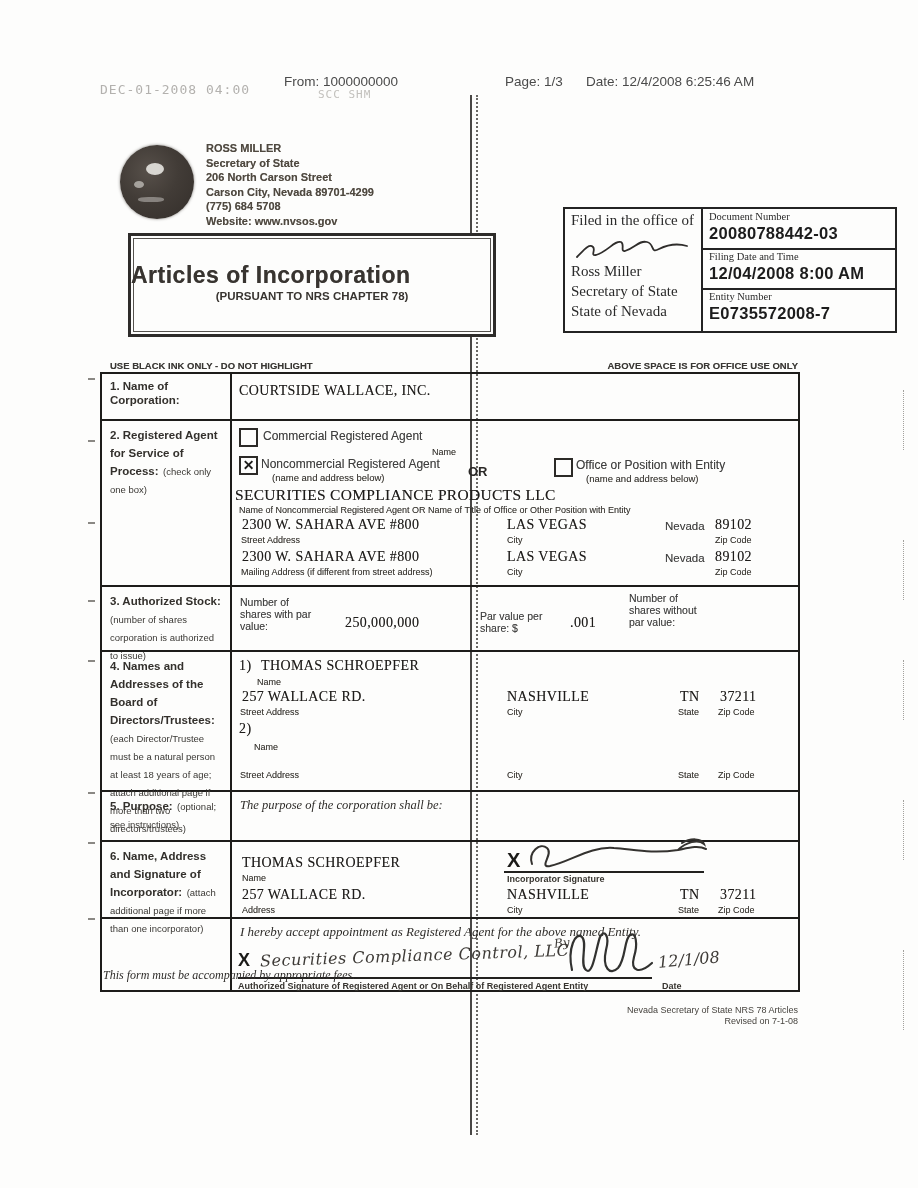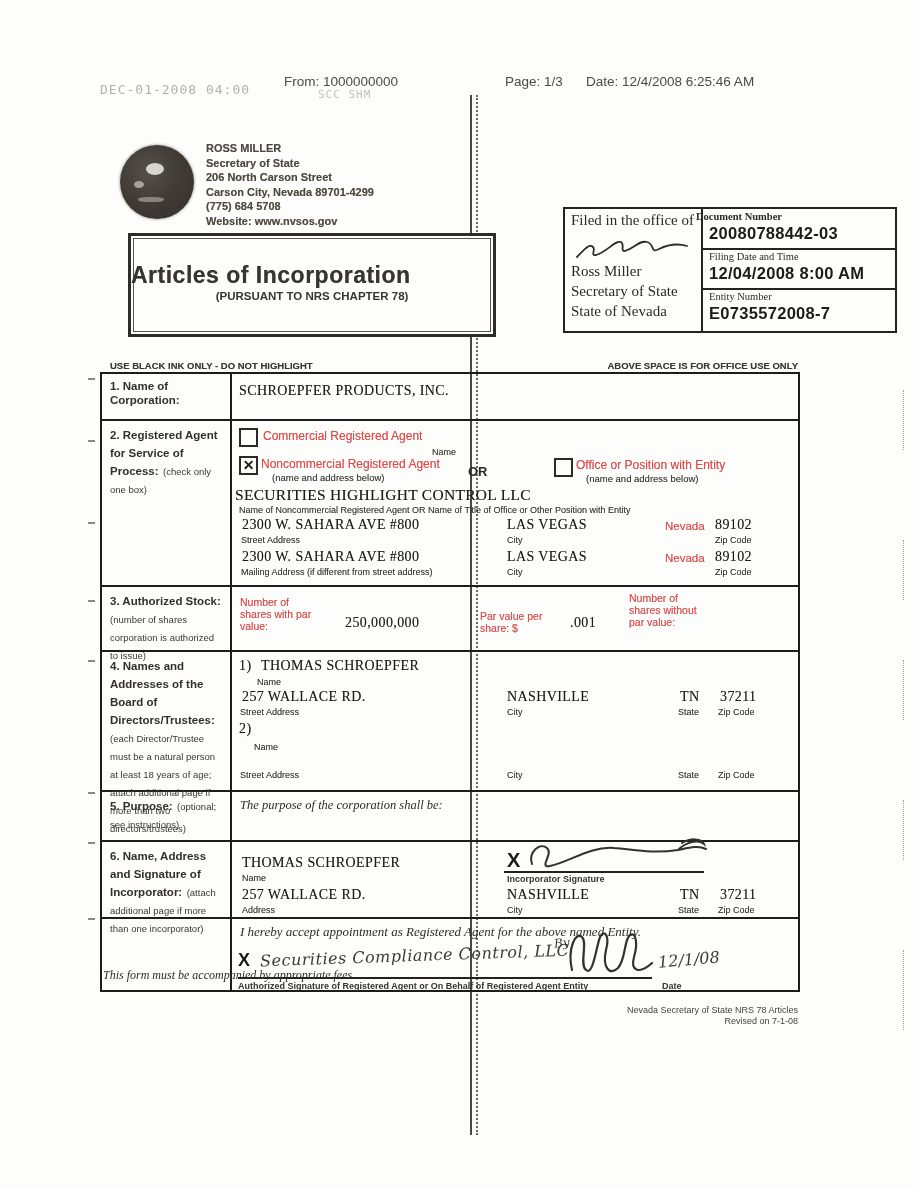--- a/index.html
+++ b/index.html
@@ -18,21 +18,21 @@
   .filedlbl{font-family:"Liberation Serif",serif;font-size:15px;color:#2a2a2a;}
   .doclbl{font-family:"Liberation Serif",serif;font-size:10.5px;color:#2a2a2a;}
   .docval{font-size:16.5px;font-weight:bold;color:#1c1c1c;letter-spacing:.3px;}
   .inknote{font-size:9.5px;font-weight:bold;color:#3a3835;text-shadow:0 0 .5px rgba(60,55,50,.5);}
   .flabel{font-size:11.5px;font-weight:bold;color:#33302c;line-height:13.5px;}
   .fnote{font-size:9.5px;font-weight:normal;color:#3a3834;line-height:11px;}
   .typed{font-family:"Liberation Serif",serif;font-size:14px;color:#1e1c1a;letter-spacing:.4px;text-shadow:0 0 .4px rgba(30,28,26,.45);}
   .typed-lg{font-family:"Liberation Serif",serif;font-size:15.5px;color:#1e1c1a;letter-spacing:.3px;text-shadow:0 0 .5px rgba(30,28,26,.5);}
   .hint{font-size:9px;color:#37342f;text-shadow:0 0 .4px rgba(55,52,47,.4);}
   .hintb{font-size:9px;font-weight:bold;color:#37342f;}
-  .plabel{font-size:10.5px;color:#ef4444;line-height:12px;text-shadow:0 0 .4px rgba(52,49,45,.4);}
+  .plabel{font-size:10.5px;color:#404040;line-height:12px;text-shadow:0 0 .4px rgba(52,49,45,.4);}
   .ital{font-family:"Liberation Serif",serif;font-style:italic;font-size:12.5px;color:#2e2c29;}
   .cb{width:15px;height:15px;border:2px solid #2c2a27;text-align:center;font-weight:bold;font-size:14px;line-height:14px;color:#1c1b19;}
   .or{font-size:13px;font-weight:bold;color:#2a2826;}
   .xmark{font-size:20px;font-weight:bold;color:#1b1a18;}
   .hand{font-family:"DejaVu Serif",serif;font-style:italic;color:#3e3b37;}
   .rule{background:#22211f;}
   .table{border:2px solid #1d1c1a;}
   .rowline{position:absolute;left:0;right:0;height:2px;background:#1d1c1a;}
   .collin{position:absolute;top:0;bottom:0;width:2px;background:#1d1c1a;}
   .scanline{border-left:2px solid #494745;}
@@ -82,21 +82,21 @@
     <div style="position:absolute;left:136px;top:0;bottom:0;width:2px;background:#232323;"></div>
     <div class="filedlbl" style="position:absolute;left:6px;top:3px;">Filed in the office of</div>
     <svg class="abs" style="left:8px;top:26px;" width="118" height="28" viewBox="0 0 118 28">
       <path d="M4,22 C10,16 16,8 20,12 C23,15 17,21 23,20 C34,17 42,5 48,7 C52,9 47,17 52,16 C62,13 66,5 74,7 C82,9 77,19 86,14 C96,9 104,8 114,11" stroke="#2f2d2b" stroke-width="1.8" fill="none" stroke-linecap="round"></path>
     </svg>
     <div class="filedlbl" style="position:absolute;left:6px;top:54px;">Ross Miller</div>
     <div class="filedlbl" style="position:absolute;left:6px;top:74px;">Secretary of State</div>
     <div class="filedlbl" style="position:absolute;left:6px;top:94px;">State of Nevada</div>
     <div style="position:absolute;left:138px;top:39px;right:0;height:2px;background:#232323;"></div>
     <div style="position:absolute;left:138px;top:79px;right:0;height:2px;background:#232323;"></div>
-    <div class="doclbl" style="position:absolute;left:131px;top:2px;font-weight:bold;">Document Number</div>
+    <div class="doclbl" style="position:absolute;left:144px;top:2px;">Document Number</div>
     <div class="docval" style="position:absolute;left:144px;top:15px;">20080788442-03</div>
     <div class="doclbl" style="position:absolute;left:144px;top:42px;">Filing Date and Time</div>
     <div class="docval" style="position:absolute;left:144px;top:55px;">12/04/2008 8:00 AM</div>
     <div class="doclbl" style="position:absolute;left:144px;top:82px;">Entity Number</div>
     <div class="docval" style="position:absolute;left:144px;top:95px;">E0735572008-7</div>
   </div>
 
   <div class="abs inknote" style="left:110px;top:360px;">USE BLACK INK ONLY - DO NOT HIGHLIGHT</div>
   <div class="abs inknote" style="left:540px;top:360px;width:258px;text-align:right;">ABOVE SPACE IS FOR OFFICE USE ONLY</div>
 
@@ -126,33 +126,33 @@
     </div>
     <div class="abs" style="left:8px;top:422px;width:112px;">
       <span class="flabel">5. Purpose:</span>
       <span class="fnote">(optional; see instructions)</span>
     </div>
     <div class="abs" style="left:8px;top:472px;width:112px;">
       <span class="flabel">6. Name, Address and Signature of Incorporator:</span>
       <span class="fnote">(attach additional page if more than one incorporator)</span>
     </div>
 
-    <div class="abs typed" style="left:137px;top:9px;">SCHROEPFER PRODUCTS, INC.</div>
+    <div class="abs typed" style="left:137px;top:9px;">COURTSIDE WALLACE, INC.</div>
 
     <div class="abs cb" style="left:137px;top:54px;"></div>
     <div class="abs plabel" style="left:161px;top:56px;font-size:12px;">Commercial Registered Agent</div>
     <div class="abs hint" style="left:330px;top:73px;">Name</div>
     <div class="abs cb" style="left:137px;top:82px;">✕</div>
     <div class="abs plabel" style="left:159px;top:84px;font-size:12px;">Noncommercial Registered Agent</div>
     <div class="abs hint" style="left:170px;top:98px;font-size:9.5px;">(name and address below)</div>
     <div class="abs or" style="left:366px;top:90px;">OR</div>
     <div class="abs cb" style="left:452px;top:84px;"></div>
     <div class="abs plabel" style="left:474px;top:85px;font-size:12px;">Office or Position with Entity</div>
     <div class="abs hint" style="left:484px;top:99px;font-size:9.5px;">(name and address below)</div>
-    <div class="abs typed-lg" style="left:133px;top:112px;">SECURITIES HIGHLIGHT CONTROL LLC</div>
+    <div class="abs typed-lg" style="left:133px;top:112px;">SECURITIES COMPLIANCE PRODUCTS LLC</div>
     <div class="abs hint" style="left:137px;top:131px;">Name of Noncommercial Registered Agent   OR   Name of Title of Office or Other Position with Entity</div>
     <div class="abs typed" style="left:140px;top:143px;">2300 W. SAHARA AVE #800</div>
     <div class="abs typed" style="left:405px;top:143px;">LAS VEGAS</div>
     <div class="abs plabel" style="left:563px;top:146px;font-size:11.5px;">Nevada</div>
     <div class="abs typed" style="left:613px;top:143px;">89102</div>
     <div class="abs hint" style="left:139px;top:161px;">Street Address</div>
     <div class="abs hint" style="left:405px;top:161px;">City</div>
     <div class="abs hint" style="left:613px;top:161px;">Zip Code</div>
     <div class="abs typed" style="left:140px;top:175px;">2300 W. SAHARA AVE #800</div>
     <div class="abs typed" style="left:405px;top:175px;">LAS VEGAS</div>

